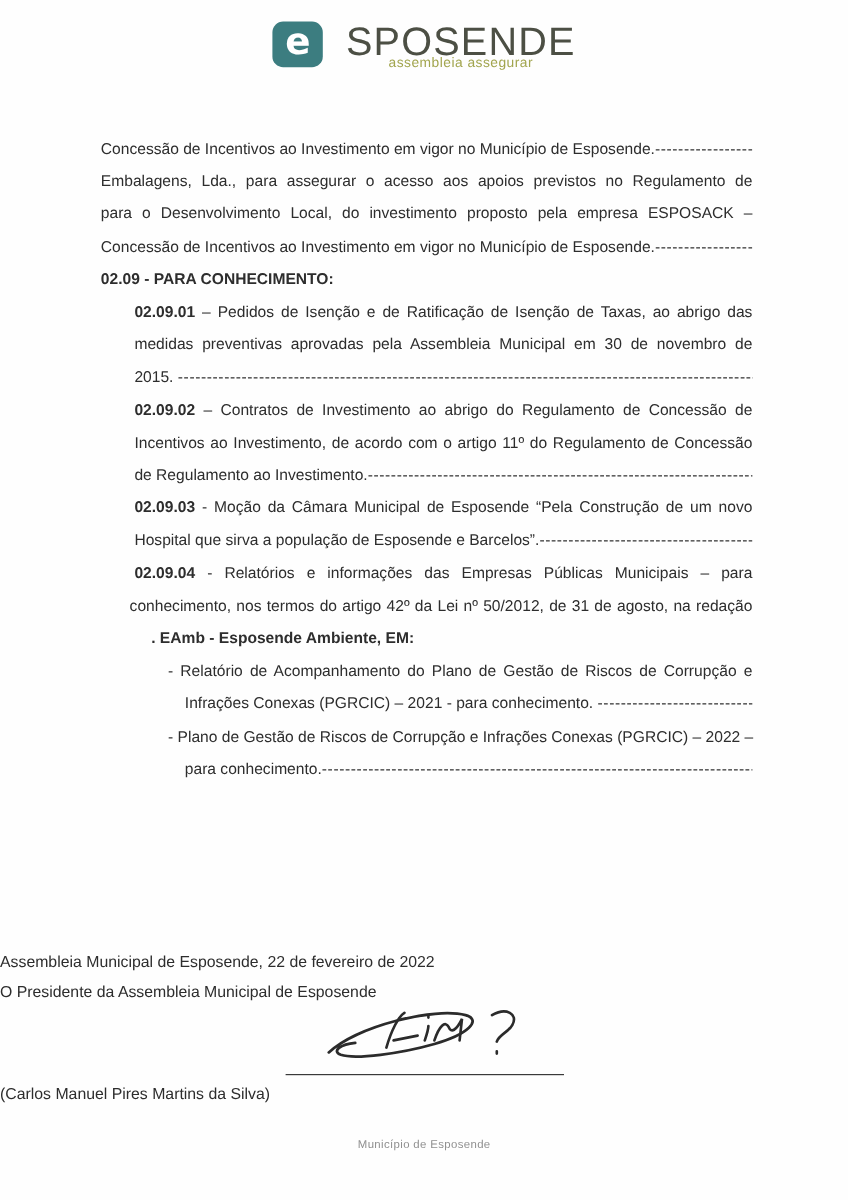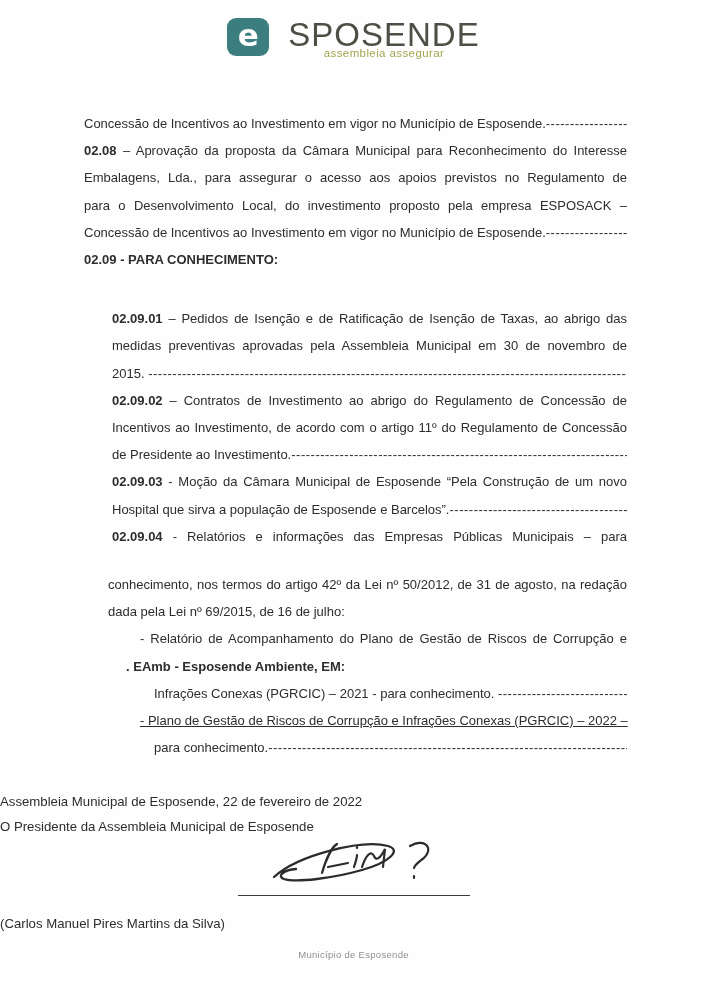--- a/index.html
+++ b/index.html
@@ -28,21 +28,21 @@
   .seg{white-space:pre;}
   .seg.b{font-weight:700;}
   .fill{flex:1 1 auto;overflow:hidden;white-space:nowrap;letter-spacing:.5px;}
   .rulefill{flex:1 1 auto;border-bottom:1.6px solid #2e2e2e;margin-bottom:5px;margin-left:1px;}
   
   .closing{position:absolute;left:0;right:0;top:794px;text-align:left;font-size:13.2px;}
   .closing .date-line{margin:0;}
   .closing .pres-line{margin-top:10px;}
   .sig-wrap{margin-top:3px;height:58px;display:flex;justify-content:center;}
   .sig-rule{width:232px;border-top:1.5px solid #3a3a3a;margin:0 auto;}
-  .sig-name{margin-top:20px;font-size:13.2px;}
+  .sig-name{margin-top:8px;font-size:13.2px;}
   
   .footer{position:absolute;left:0;right:0;bottom:40px;text-align:center;
           font-size:9.5px;color:#8f8f8f;letter-spacing:.3px;}
 </style>
 </head>
 <body>
 
 <div class="page">
 
   <div class="logo">
@@ -53,55 +53,53 @@
         <div class="logo-tag">assembleia assegurar</div>
       </div>
     </div>
   </div>
 
   <div class="doc" id="doc">
       <div class="line fillline">
         <span class="seg">Concessão de Incentivos ao Investimento em vigor no Município de Esposende.</span>
         <span class="fill">------------------------------------------------------------------------------------------------------------------------------------------------------------------------------------------------------------------------------------------------------------------------------------------------------------</span>
       </div>
-      <div class="line just"><span class="seg b">02.08</span><span class="seg"> – Aprovação da proposta da Câmara Municipal para Reconhecimento do Interesse</span></div>
       <div class="line just"><span class="seg">Embalagens, Lda., para assegurar o acesso aos apoios previstos no Regulamento de</span></div>
       <div class="line just"><span class="seg">para o Desenvolvimento Local, do investimento proposto pela empresa ESPOSACK –</span></div>
       <div class="line fillline">
         <span class="seg">Concessão de Incentivos ao Investimento em vigor no Município de Esposende.</span>
         <span class="fill">------------------------------------------------------------------------------------------------------------------------------------------------------------------------------------------------------------------------------------------------------------------------------------------------------------</span>
       </div>
       <div class="line"><span class="seg b">02.09 - PARA CONHECIMENTO:</span></div>
-      <div class="line just" style="padding-left: 28px; margin-top: 32px;"><span class="seg b">02.09.01</span><span class="seg"> – Pedidos de Isenção e de Ratificação de Isenção de Taxas, ao abrigo das</span></div>
+      <div class="line just" style="padding-left: 28px;"><span class="seg b">02.09.01</span><span class="seg"> – Pedidos de Isenção e de Ratificação de Isenção de Taxas, ao abrigo das</span></div>
       <div class="line just" style="padding-left: 28px;"><span class="seg">medidas preventivas aprovadas pela Assembleia Municipal em 30 de novembro de</span></div>
       <div class="line fillline" style="padding-left: 28px;">
         <span class="seg">2015. </span>
         <span class="fill">------------------------------------------------------------------------------------------------------------------------------------------------------------------------------------------------------------------------------------------------------------------------------------------------------------</span>
       </div>
       <div class="line just" style="padding-left: 28px;"><span class="seg b">02.09.02</span><span class="seg"> – Contratos de Investimento ao abrigo do Regulamento de Concessão de</span></div>
       <div class="line just" style="padding-left: 28px;"><span class="seg">Incentivos ao Investimento, de acordo com o artigo 11º do Regulamento de Concessão</span></div>
       <div class="line fillline" style="padding-left: 28px;">
-        <span class="seg">de Presidente ao Investimento.</span>
+        <span class="seg">de Regulamento ao Investimento.</span>
         <span class="fill">------------------------------------------------------------------------------------------------------------------------------------------------------------------------------------------------------------------------------------------------------------------------------------------------------------</span>
       </div>
       <div class="line just" style="padding-left: 28px;"><span class="seg b">02.09.03</span><span class="seg"> - Moção da Câmara Municipal de Esposende “Pela Construção de um novo</span></div>
       <div class="line fillline" style="padding-left: 28px;">
         <span class="seg">Hospital que sirva a população de Esposende e Barcelos”.</span>
         <span class="fill">------------------------------------------------------------------------------------------------------------------------------------------------------------------------------------------------------------------------------------------------------------------------------------------------------------</span>
       </div>
       <div class="line just" style="padding-left: 28px;"><span class="seg b">02.09.04</span><span class="seg"> - Relatórios e informações das Empresas Públicas Municipais – para</span></div>
-      <div class="line just" style="padding-left: 24px; margin-top: 21px;"><span class="seg">conhecimento, nos termos do artigo 42º da Lei nº 50/2012, de 31 de agosto, na redação</span></div>
-      <div class="line" style="padding-left: 24px;"><span class="seg">dada pela Lei nº 69/2015, de 16 de julho:</span></div>
+      <div class="line just" style="padding-left: 24px;"><span class="seg">conhecimento, nos termos do artigo 42º da Lei nº 50/2012, de 31 de agosto, na redação</span></div>
+      <div class="line" style="padding-left: 42px;"><span class="seg b">. EAmb - Esposende Ambiente, EM:</span></div>
       <div class="line just" style="padding-left: 56px;"><span class="seg">- Relatório de Acompanhamento do Plano de Gestão de Riscos de Corrupção e</span></div>
-      <div class="line" style="padding-left: 42px;"><span class="seg b">. EAmb - Esposende Ambiente, EM:</span></div>
       <div class="line fillline" style="padding-left: 70px;">
         <span class="seg">Infrações Conexas (PGRCIC) – 2021 - para conhecimento. </span>
         <span class="fill">------------------------------------------------------------------------------------------------------------------------------------------------------------------------------------------------------------------------------------------------------------------------------------------------------------</span>
       </div>
-      <div class="line just" style="padding-left: 56px; text-decoration: underline;"><span class="seg">- Plano de Gestão de Riscos de Corrupção e Infrações Conexas (PGRCIC) – 2022 –</span></div>
+      <div class="line just" style="padding-left: 56px;"><span class="seg">- Plano de Gestão de Riscos de Corrupção e Infrações Conexas (PGRCIC) – 2022 –</span></div>
       <div class="line fillline" style="padding-left: 70px;">
         <span class="seg">para conhecimento.</span>
         <span class="fill">------------------------------------------------------------------------------------------------------------------------------------------------------------------------------------------------------------------------------------------------------------------------------------------------------------</span>
       </div>
     </div>
 
   <div class="closing">
     <div class="date-line">Assembleia Municipal de Esposende, 22 de fevereiro de 2022</div>
     <div class="pres-line">O Presidente da Assembleia Municipal de Esposende</div>
     <div class="sig-wrap">

